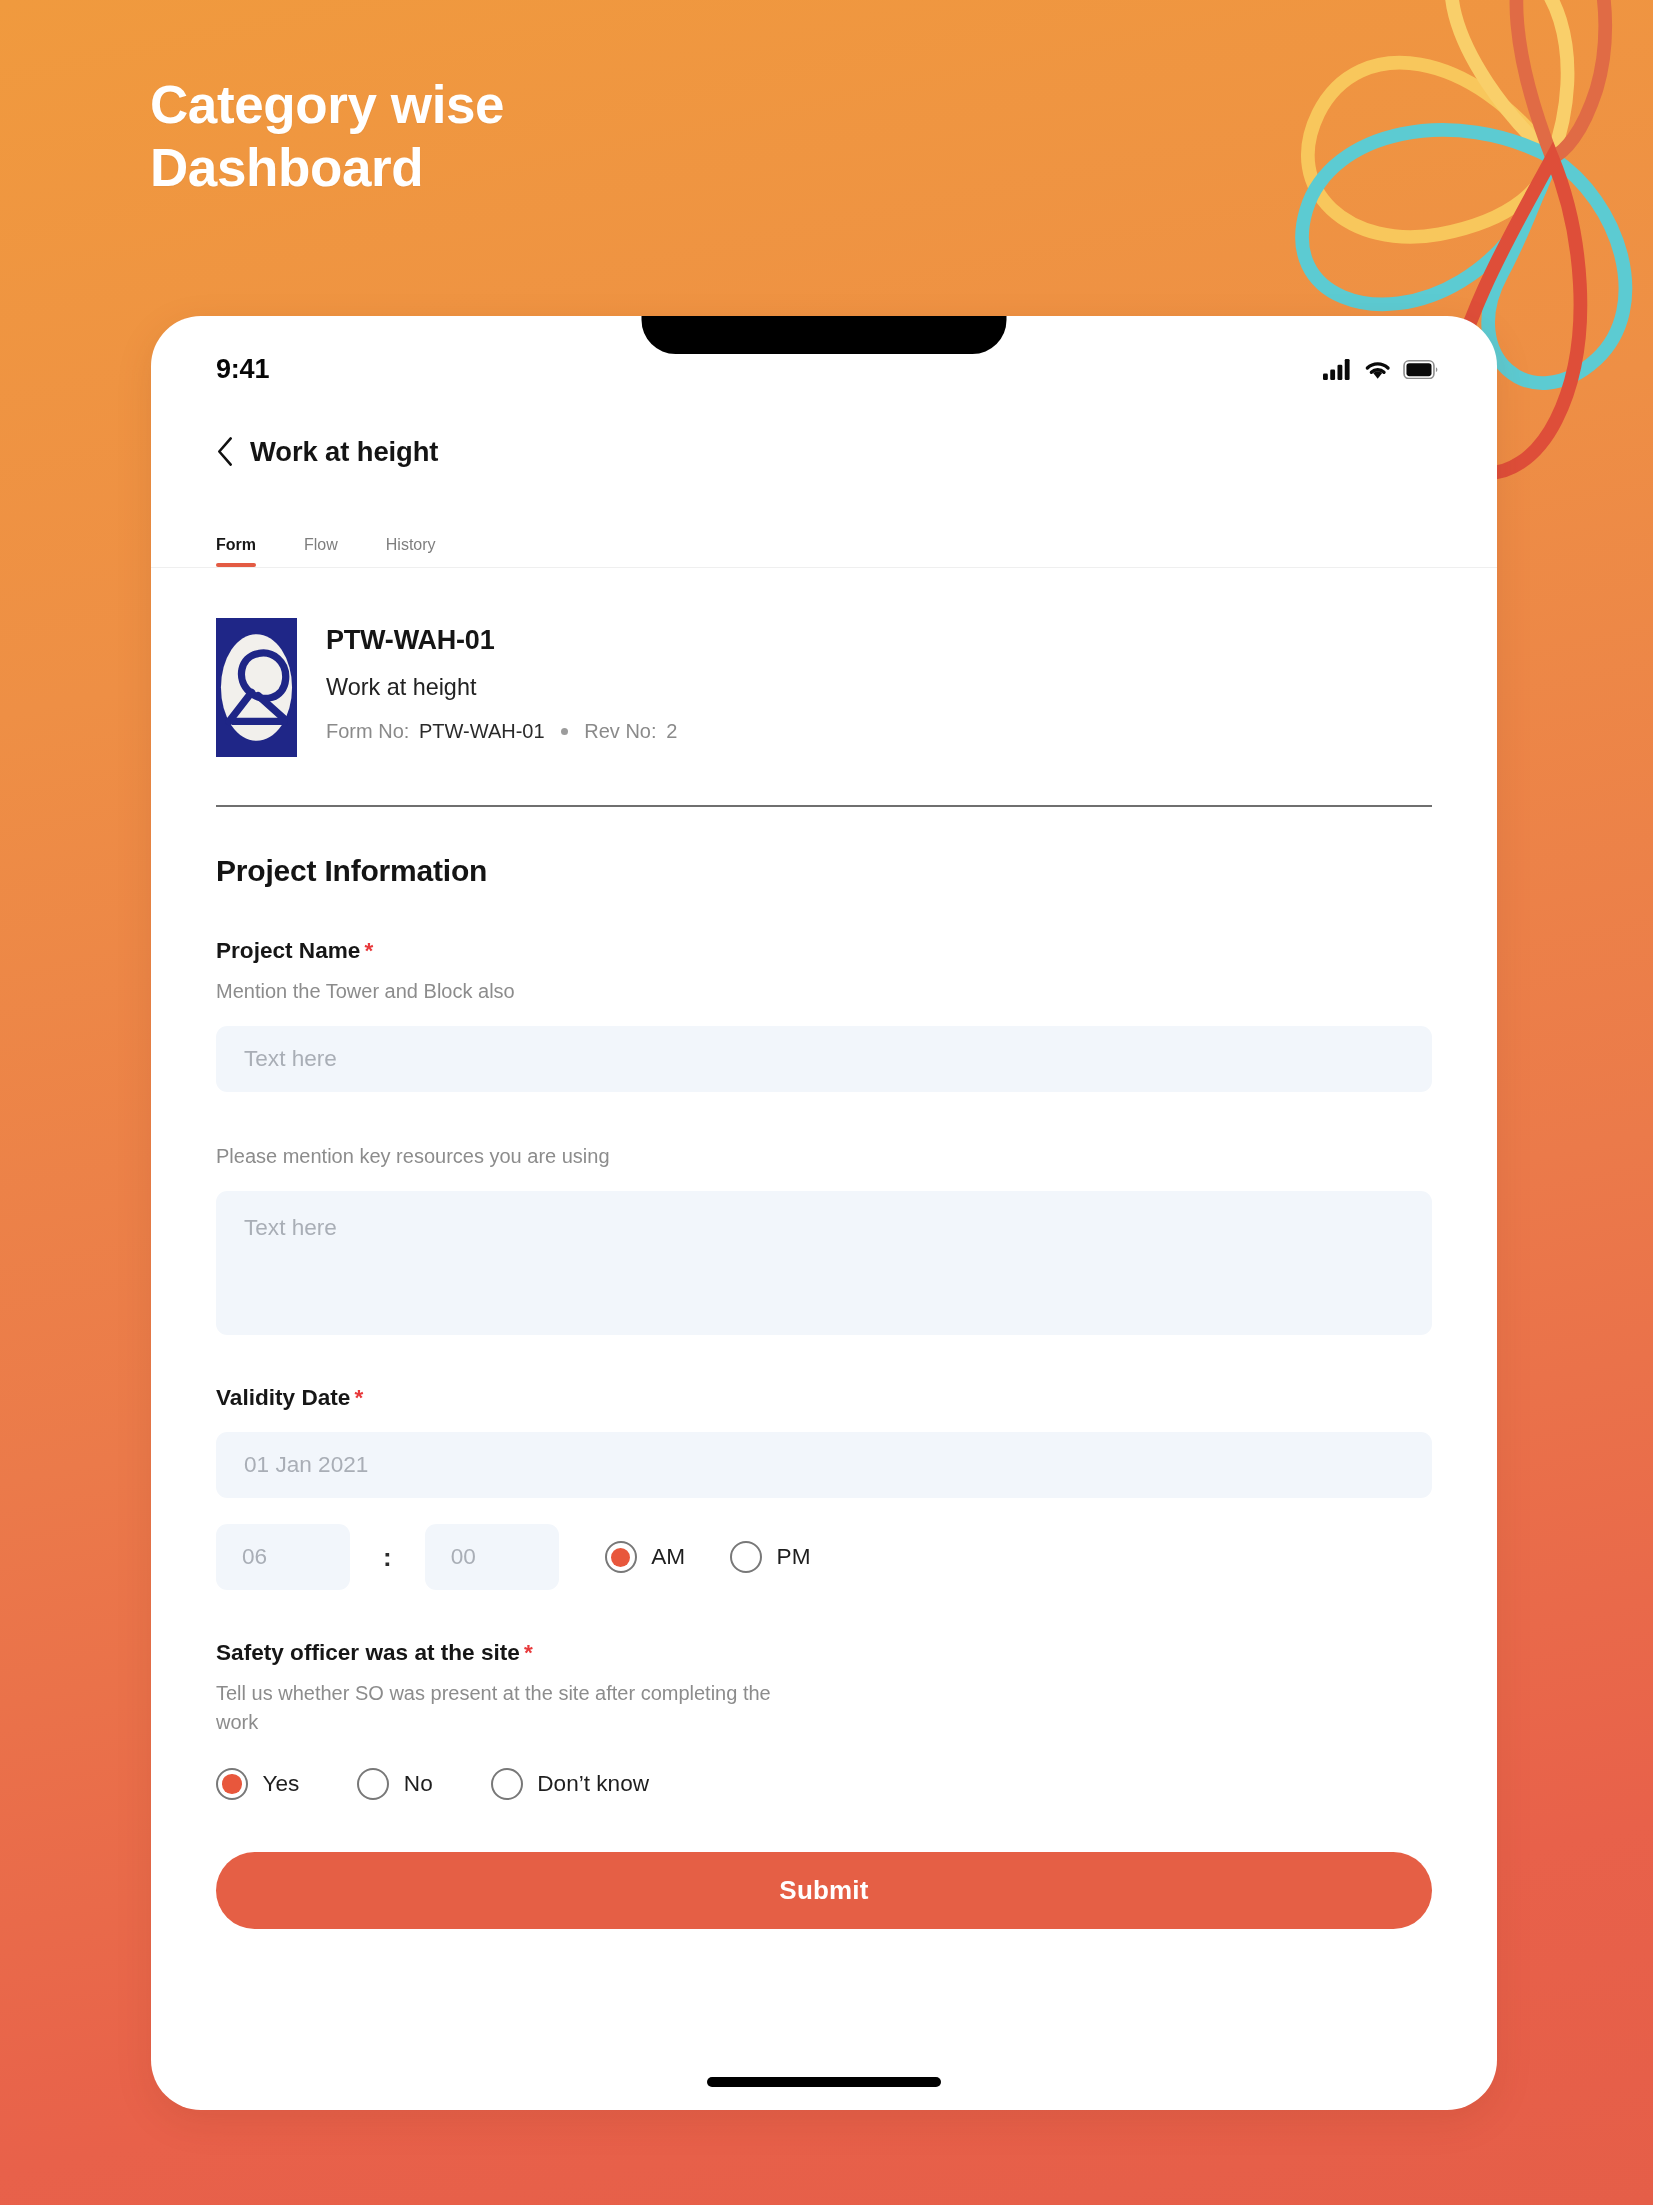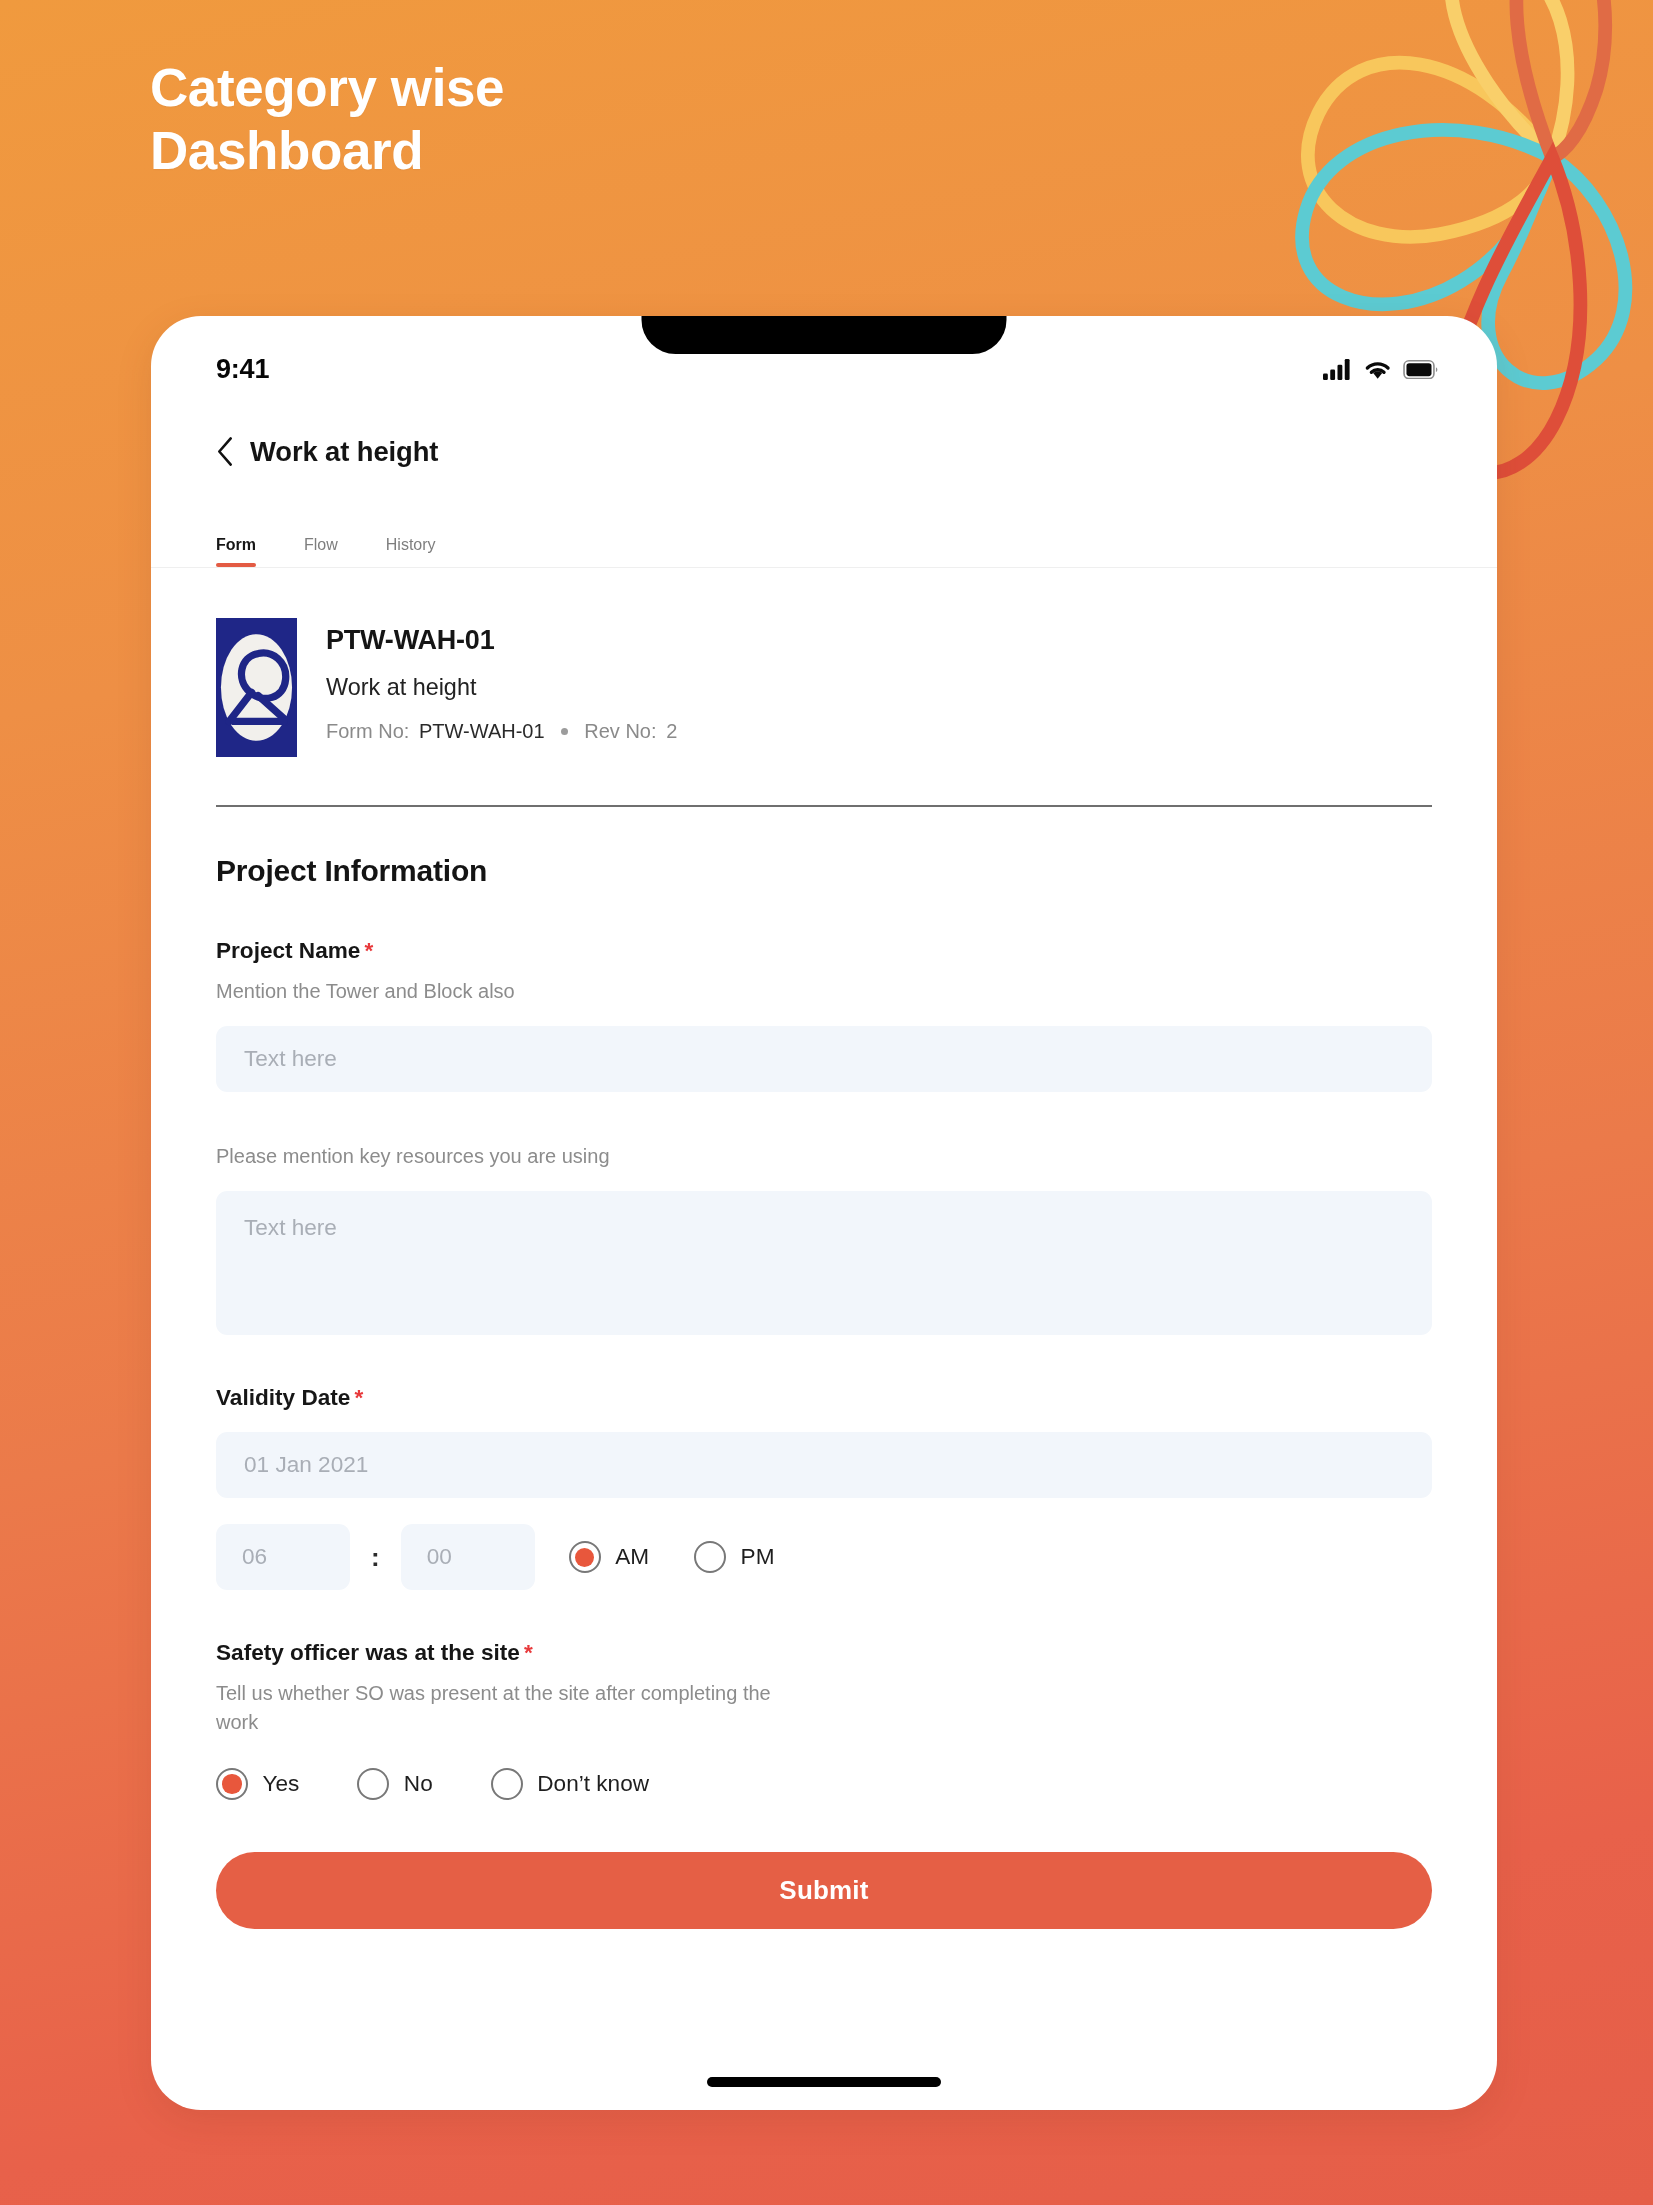--- a/index.html
+++ b/index.html
@@ -23,21 +23,21 @@
     right: -8px;
     width: 387px;
     height: 549px;
     pointer-events: none;
   }
 
   
   #poster-title {
     position: absolute;
     left: 150px;
-    top: 57px;
+    top: 74px;
     color: #FFFFFF;
     font-size: 53px;
     font-weight: bold;
     line-height: 1.18;
     letter-spacing: -0.4px;
     text-shadow: 0 0.8px 1.6px rgba(0,0,0,0.04);
   }
   #poster-title .line { display: block; }
 
   
@@ -232,21 +232,21 @@
     height: 144px;
     align-items: flex-start;
     padding-top: 24px;
   }
 
   
   #time-row {
     display: flex;
     align-items: center;
     margin-top: 26px;
-    gap: 0;
+    gap: 12px;
   }
   .time-box {
     background: #F2F6FB;
     border-radius: 11.3px;
     width: 134px;
     height: 66px;
     display: flex;
     align-items: center;
     padding-left: 26px;
     font-size: 22.6px;

